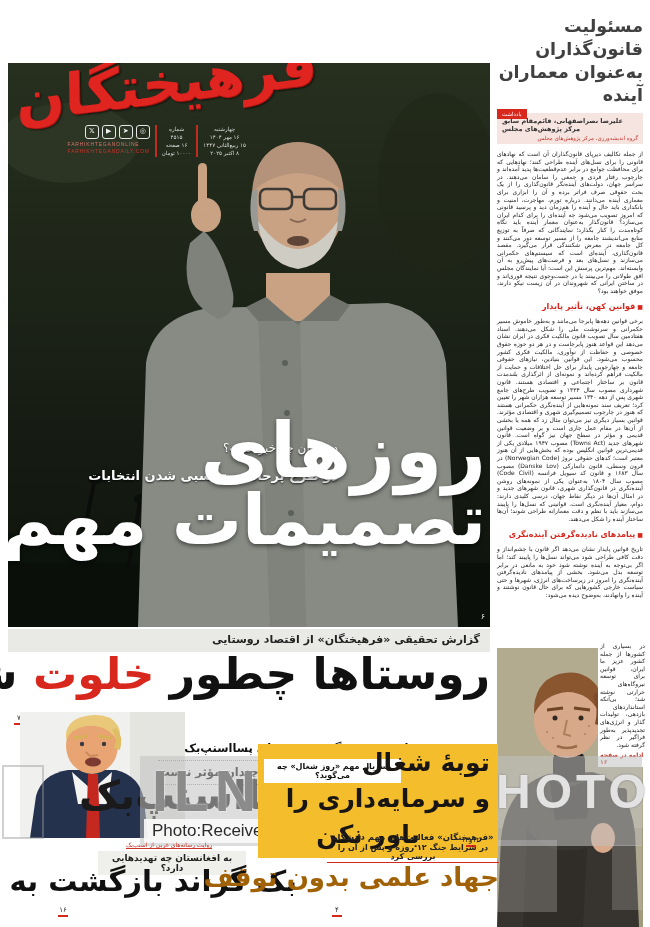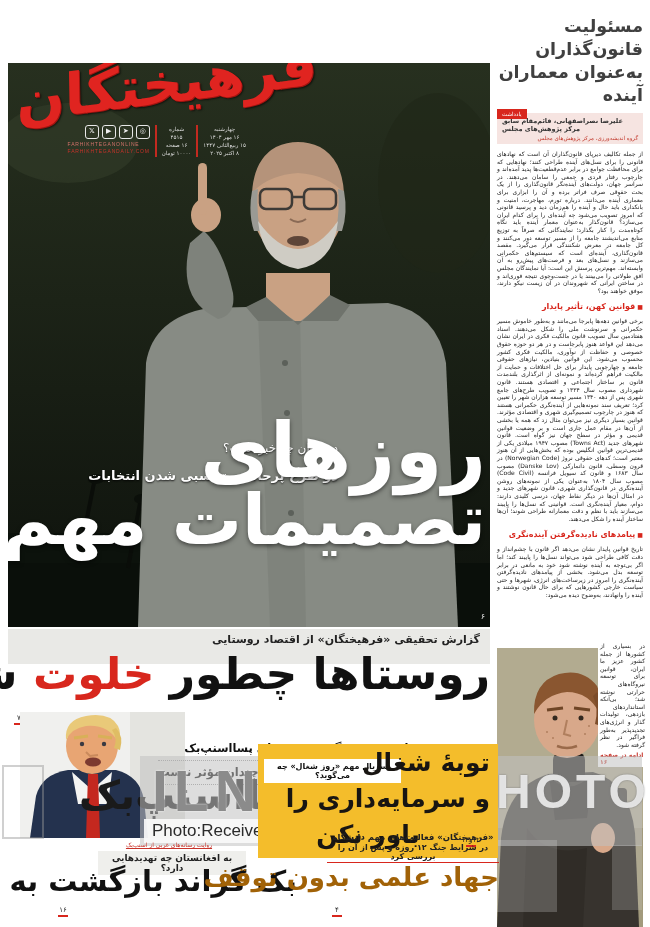--- a/index.html
+++ b/index.html
@@ -22,21 +22,21 @@
   .urls .u2{color:#c8332a;}
   #lead-kickers{right:152px;top:372px;text-align:right;color:#fff;font-size:13px;line-height:27px;font-weight:bold;
                 text-shadow:0 1px 2px rgba(0,0,0,.8);white-space:nowrap;}
   #lead-kickers .k1{font-size:12px;font-weight:normal;}
   #lead-headline{right:4px;top:352px;text-align:right;color:#fff;font-weight:900;line-height:.95;
                  text-shadow:0 2px 4px rgba(0,0,0,.5);white-space:nowrap;}
   #lead-headline .l1{font-size:76px;}
   #lead-headline .l2{font-size:70px;}
   #lead-marker{right:5px;bottom:6px;color:#eee;font-size:8px;}
   
-  #rural-strip{left:8px;top:629px;width:482px;height:35px;background:#e9e9e6;
+  #rural-strip{left:8px;top:629px;width:482px;height:23px;background:#e9e9e6;
                font-size:11px;font-weight:bold;color:#222;text-align:right;line-height:21px;padding:0;box-sizing:border-box;}
   #rural-strip span{margin-right:10px;}
   #rural-headline{left:8px;top:648px;width:482px;text-align:right;font-size:44px;font-weight:900;color:#111;
                   white-space:nowrap;letter-spacing:-1px;}
   .red{color:#d8271d;}
   .pmark{font-size:7px;color:#222;text-align:center;line-height:8px;}
   .pmark::after{content:"";display:block;width:10px;height:2px;background:#d8271d;margin:1px auto 0;}
   
   #column{left:497px;top:15px;width:146px;}
   #col-headline{font-size:17.5px;font-weight:900;color:#404040;text-align:right;line-height:23px;letter-spacing:-.5px;}

